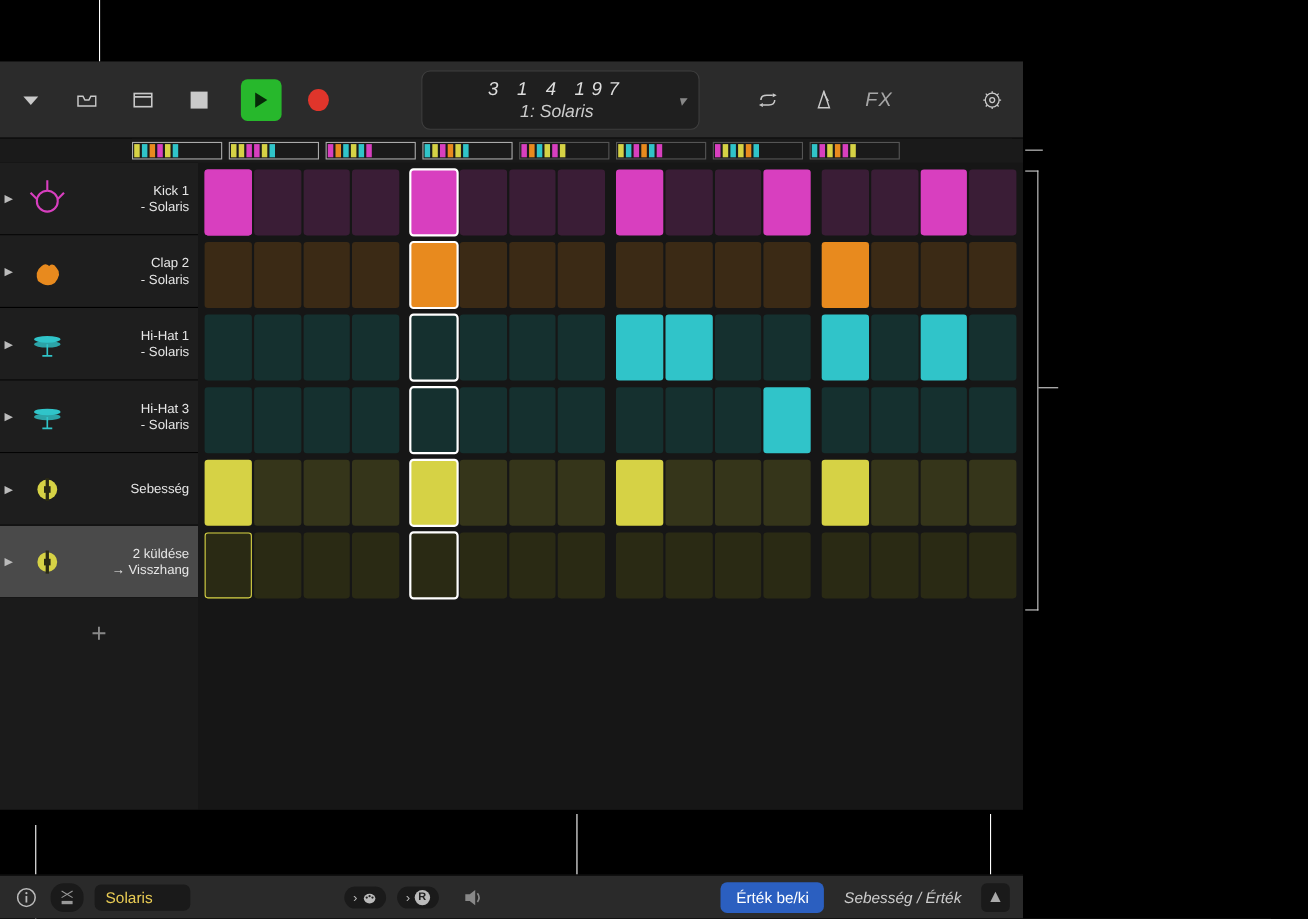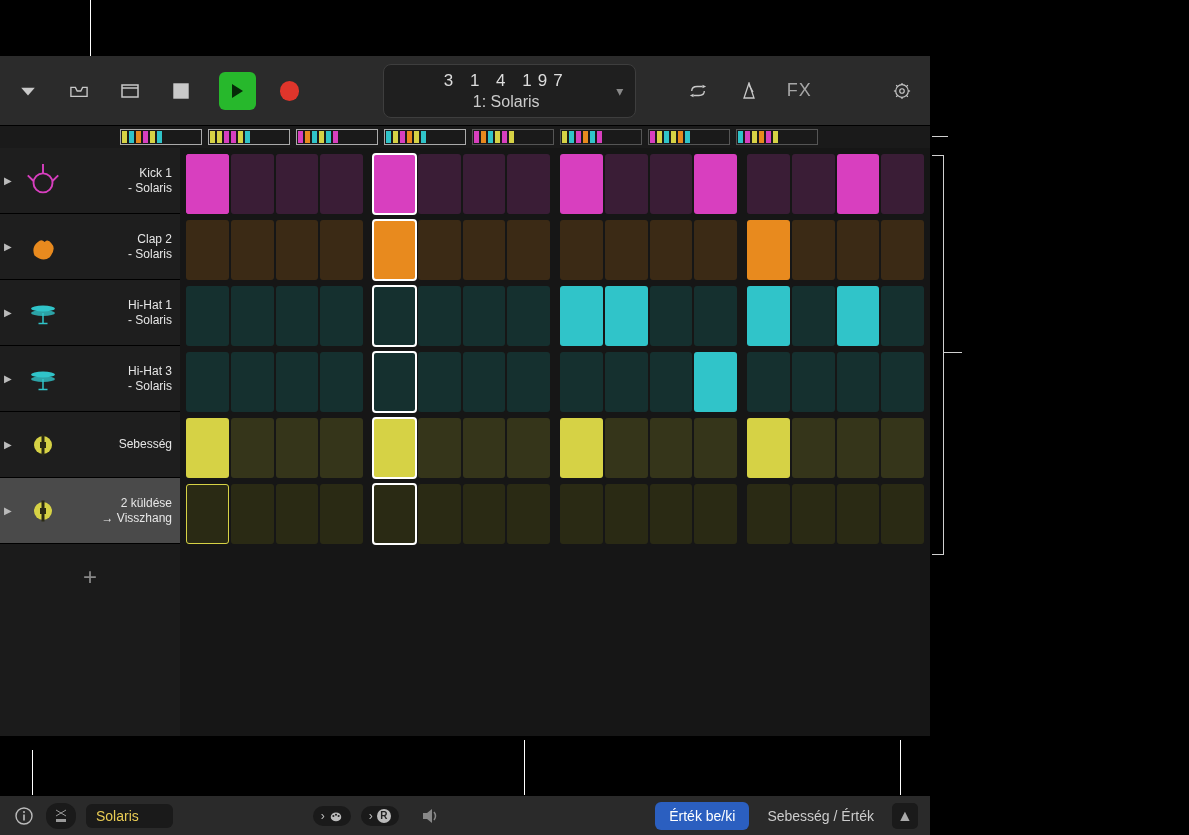--- a/index.html
+++ b/index.html
@@ -20,20 +20,21 @@
     display: flex; flex-direction: column;
   }
   
   .toolbar {
     height: 70px;
     background: #2b2b2b;
     display: flex; align-items: center;
     gap: 24px;
     padding: 0 14px;
     border-bottom: 1px solid #000;
+    font-style: italic;
   }
   .tb-btn {
     width: 28px; height: 28px;
     display: flex; align-items: center; justify-content: center;
     border-radius: 4px;
     cursor: pointer;
   }
   .tb-btn svg { width: 18px; height: 18px; }
   .play-btn {
     width: 38px; height: 38px;
@@ -182,20 +183,21 @@
     background:#2b5fc0;
     color:#fff;
     padding:6px 14px;
     border-radius:6px;
     font-size:14px;
   }
   .btn-secondary {
     color:#ccc;
     font-size:14px;
     padding:6px 8px;
+    font-style:italic;
   }
   .up-triangle {
     width:26px;height:26px;
     background:#1a1a1a;
     border-radius:5px;
     display:flex;align-items:center;justify-content:center;
     color:#aaa;
   }
 
   

